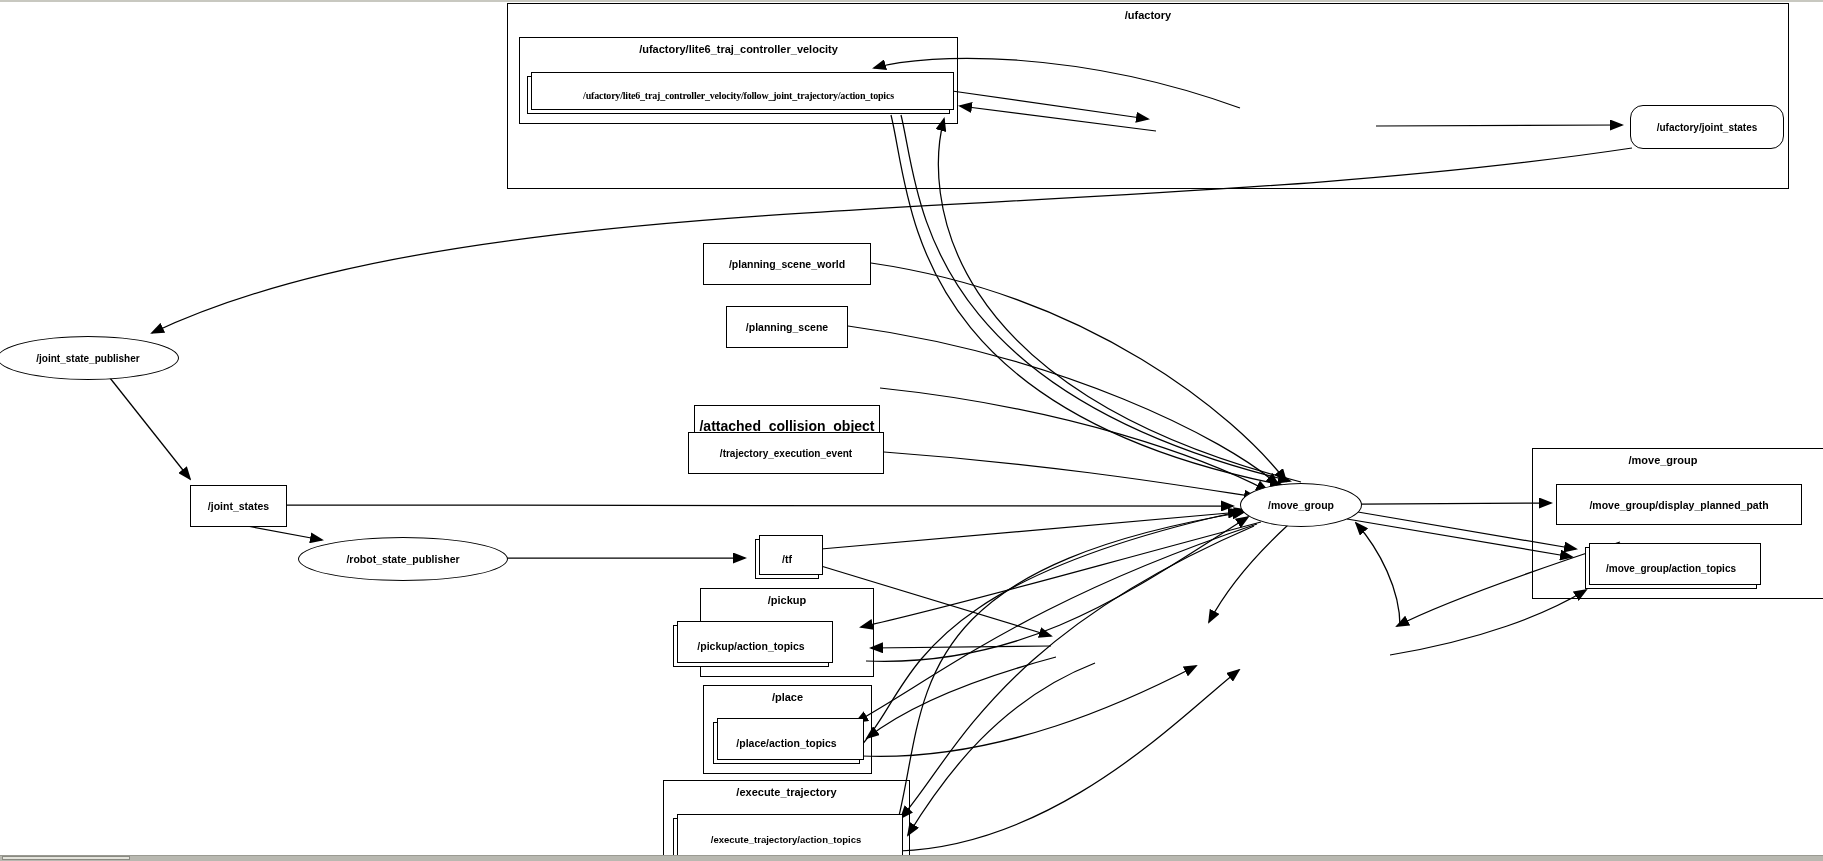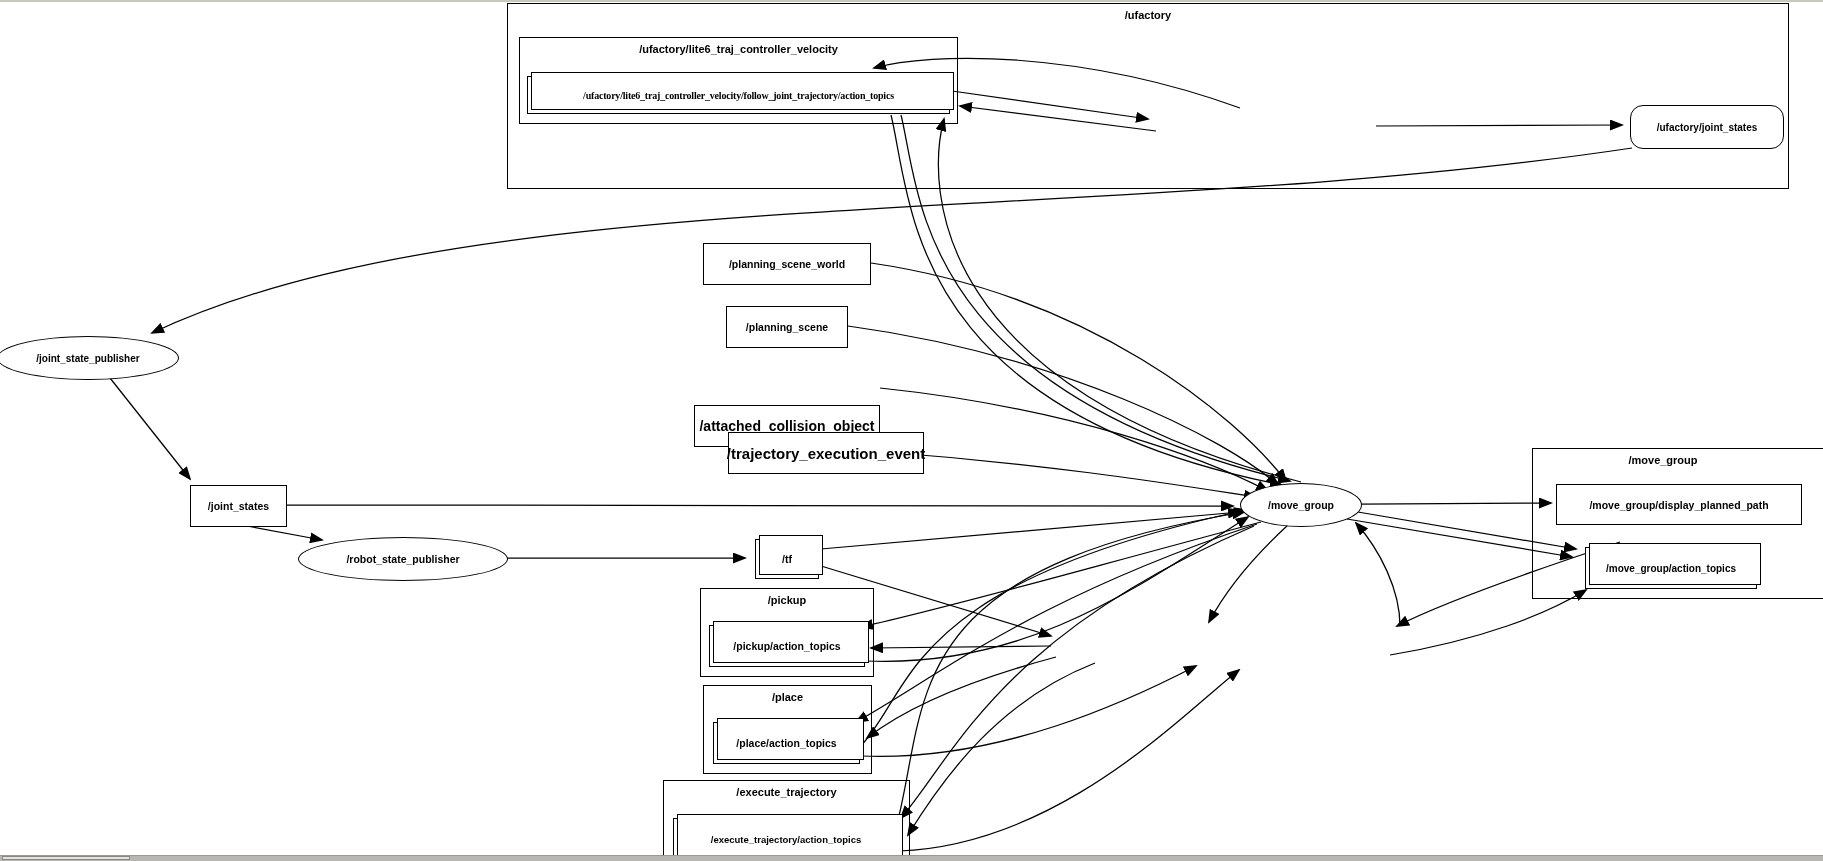--- a/index.html
+++ b/index.html
@@ -108,30 +108,30 @@
   <div class="node ellipse" style="left:298px;top:537px;width:208px;height:42px;">/robot_state_publisher</div>
 
   <div class="node box3d" style="left:755px;top:539px;width:62px;height:38px;">/tf</div>
 
   <div class="node" style="left:703px;top:243px;width:166px;height:40px;">/planning_scene_world</div>
 
   <div class="node" style="left:726px;top:306px;width:120px;height:40px;">/planning_scene</div>
 
   <div class="node" style="left:694px;top:368px;width:184px;height:40px;font-size:14px;margin-top:37px;">/attached_collision_object</div>
 
-  <div class="node" style="left:688px;top:432px;width:194px;height:40px;font-size:15px;margin-left:40px;">/trajectory_execution_event</div>
+  <div class="node" style="left:688px;top:432px;width:194px;height:40px;font-size:10px;">/trajectory_execution_event</div>
 
   <div class="node ellipse" style="left:1240px;top:483px;width:120px;height:42px;">/move_group</div>
 
   <div class="node" style="left:1556px;top:484px;width:244px;height:39px;">/move_group/display_planned_path</div>
 
   <div class="node box3d" style="left:1585px;top:547px;width:170px;height:40px;font-size:10px;">/move_group/action_topics</div>
 
 
-  <div class="node box3d" style="left:709px;top:625px;width:154px;height:40px;">/pickup/action_topics</div>
+  <div class="node box3d" style="left:673px;top:625px;width:154px;height:40px;">/pickup/action_topics</div>
 
   <div class="node box3d" style="left:713px;top:722px;width:145px;height:40px;">/place/action_topics</div>
 
   <div class="node box3d" style="left:673px;top:818px;width:224px;height:40px;font-size:9.5px;">/execute_trajectory/action_topics</div>
 
   <div class="scrollbar">
     <div class="scroll-thumb"></div>
   </div>
 </div>
 

